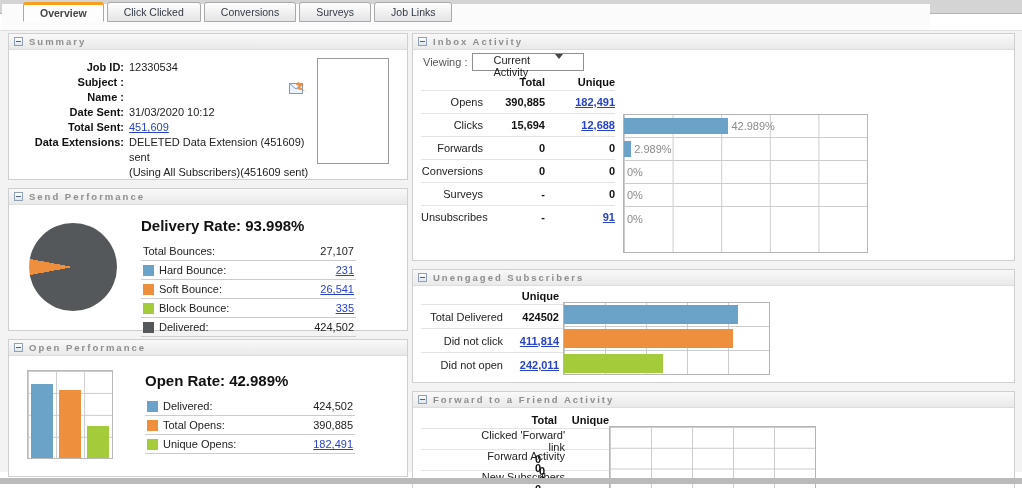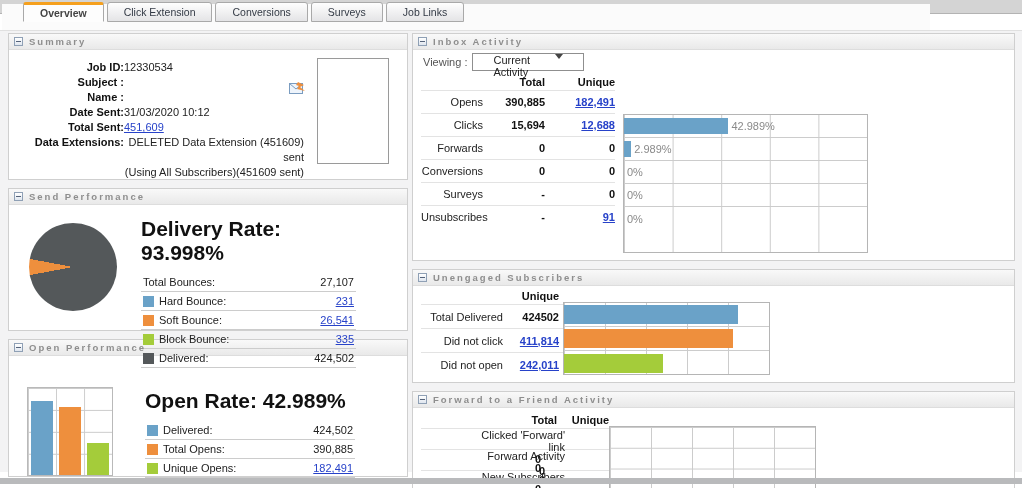--- a/index.html
+++ b/index.html
@@ -35,38 +35,38 @@
   .panel-title { margin-left:6px; font-size:9.5px; font-weight:bold; color:#8e8e8e;
     letter-spacing:2px; }
 
   a.link, .link { color:#2742c9; text-decoration:underline; cursor:pointer; }
   .bold { font-weight:bold; color:#111; }
 
   
   .summary-body { position:relative; height:129px; padding-top:10px; }
   .sum-row { display:flex; line-height:15px; }
   .sum-label { width:115px; text-align:right; font-weight:bold; color:#111; }
-  .sum-value { max-width:180px;text-align:right; }
+  .sum-value { margin-left:5px; max-width:180px; }
   .preview-box { position:absolute; right:18px; top:8px; width:72px; height:106px;
     background:#fff; border:1px solid #9a9a9a; }
   .mail-icon { position:absolute; right:102px; top:32px; }
 
   
   .send-body { display:flex; height:125px; padding:10px 0 0 20px; }
   .pie { width:88px; height:88px; border-radius:50%; margin-top:8px; }
   .stats { margin-left:24px; width:215px; }
-  .headline { font-size:21px; font-weight:bold; color:#111; margin:2px 0 8px 0; }
+  .headline { font-size:15px; font-weight:bold; color:#111; margin:2px 0 8px 0; }
   .stat-row { display:flex; align-items:center; height:19px; border-bottom:1px solid #ccc;
     padding:0 2px; }
   .swatch { width:11px; height:11px; margin-right:5px; display:inline-block; }
   .stat-label { flex:1; color:#222; }
   .stat-value { text-align:right; }
 
   
-  .open-body { display:flex; height:120px; padding:31px 0 0 18px; }
+  .open-body { display:flex; height:120px; padding:14px 0 0 18px; }
   .vchart { width:86px; height:89px; border:1px solid #b9b9b9; background:#fff;
     background-image:linear-gradient(to right,#ccc 1px,transparent 1px),
                      linear-gradient(to bottom,#ccc 1px,transparent 1px);
     background-size:33.4% 100%,100% 25.2%;
     display:flex; align-items:flex-end; justify-content:space-around; }
   .vbar { width:22px; }
 
   
   .viewing-row { display:flex; align-items:center; height:24px; padding-left:10px; }
   .viewing-label { color:#555; margin-right:5px; }
@@ -117,21 +117,21 @@
 </style>
 </head>
 <body>
 
 <div class="page">
 
   <div class="topbar"></div>
   <div class="tabstrip"></div>
   <div class="tabs">
     <div class="tab active">Overview</div>
-    <div class="tab">Click Extension</div>
+    <div class="tab">Click Clicked</div>
     <div class="tab">Conversions</div>
     <div class="tab">Surveys</div>
     <div class="tab">Job Links</div>
   </div>
 
   <div class="content">
 
     <div class="col-left">
 
       <section class="panel">

